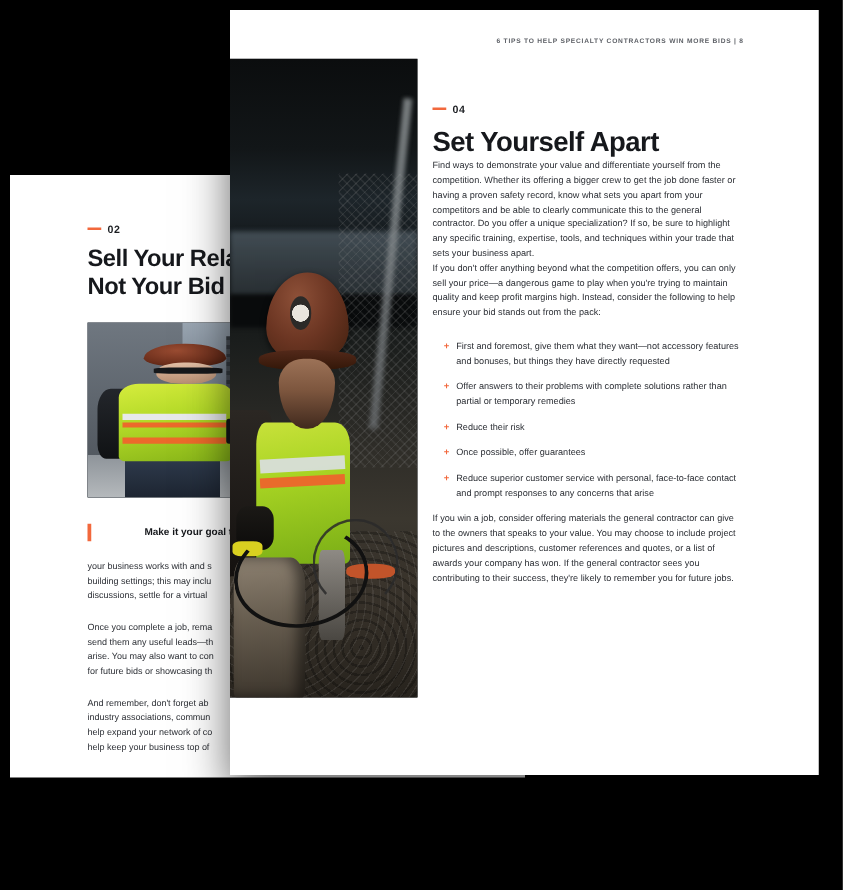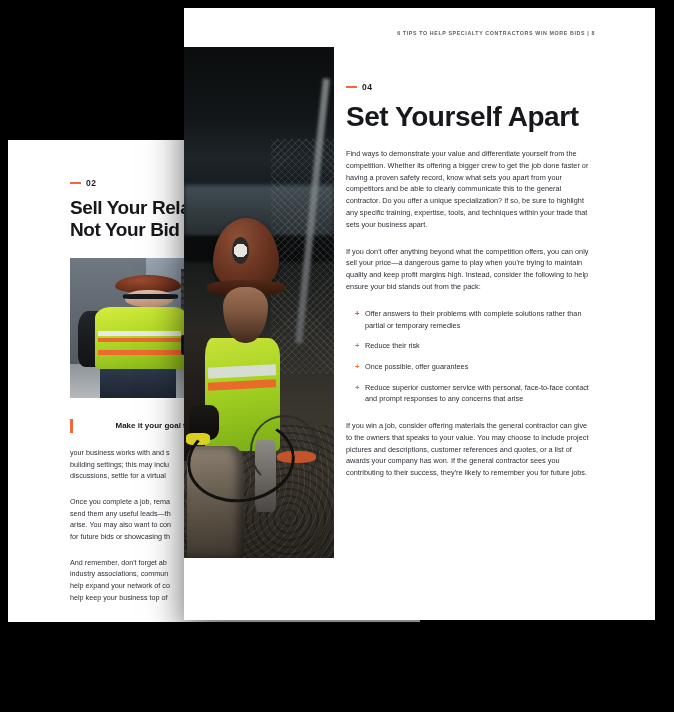--- a/index.html
+++ b/index.html
@@ -32,26 +32,26 @@
     color:#5d6066; text-align:right; text-transform:uppercase;
     white-space:nowrap;
   }
 
   
   .sec-num { display:flex; align-items:center; gap:5px; margin-top:46px; }
   .sec-num .dash { display:block; width:11px; height:2px; background:#f2683c; }
   .sec-num .num { font-size:8.5px; font-weight:700; color:#1b1d21; letter-spacing:.4px; }
 
   .sec-title {
-    font-size:28px; line-height:1.14; font-weight:800; color:#16181c;
+    font-size:22px; line-height:1.14; font-weight:800; color:#16181c;
     letter-spacing:-.45px; margin-top:9px;
   }
 
   p.body {
-    font-size:7.3px; line-height:1.62; color:#2c2f35; margin-top:15px;
+    font-size:7.3px; line-height:1.62; color:#2c2f35; margin-top:0;
     letter-spacing:.01px;
   }
 
   ul.bullets { list-style:none; margin-top:15px; padding-left:9px; }
   ul.bullets li {
     position:relative; padding-left:10px; font-size:7.3px; line-height:1.6;
     color:#2c2f35; margin-bottom:9px;
   }
   ul.bullets li .plus {
     position:absolute; left:0; top:0; color:#f2683c; font-weight:700; font-size:7.6px;
@@ -233,20 +233,21 @@
       </div>
 
       <h1 class="sec-title">Set Yourself Apart</h1>
 
       <p class="body">Find ways to demonstrate your value and differentiate yourself from the competition. Whether its offering a bigger crew to get the job done faster or having a proven safety record, know what sets you apart from your competitors and be able to clearly communicate this to the general contractor. Do you offer a unique specialization? If so, be sure to highlight any specific training, expertise, tools, and techniques within your trade that sets your business apart.</p>
       <p class="body">If you don't offer anything beyond what the competition offers, you can only sell your price—a dangerous game to play when you're trying to maintain quality and keep profit margins high. Instead, consider the following to help ensure your bid stands out from the pack:</p>
 
       <ul class="bullets">
         <li>
           <span class="plus">+</span>
+          <span>First and foremost, give them what they want—not accessory features and bonuses, but things they have directly requested</span>
         </li>
         <li>
           <span class="plus">+</span>
           <span>Offer answers to their problems with complete solutions rather than partial or temporary remedies</span>
         </li>
         <li>
           <span class="plus">+</span>
           <span>Reduce their risk</span>
         </li>
         <li>

